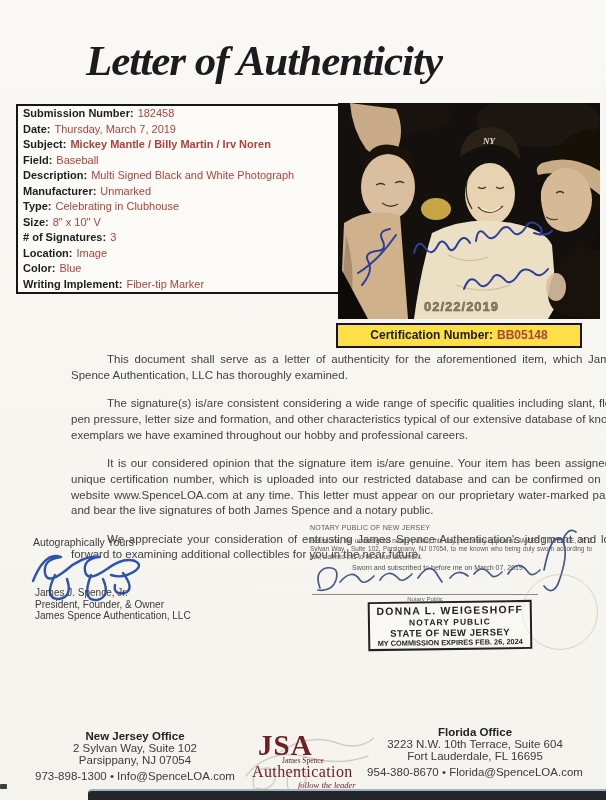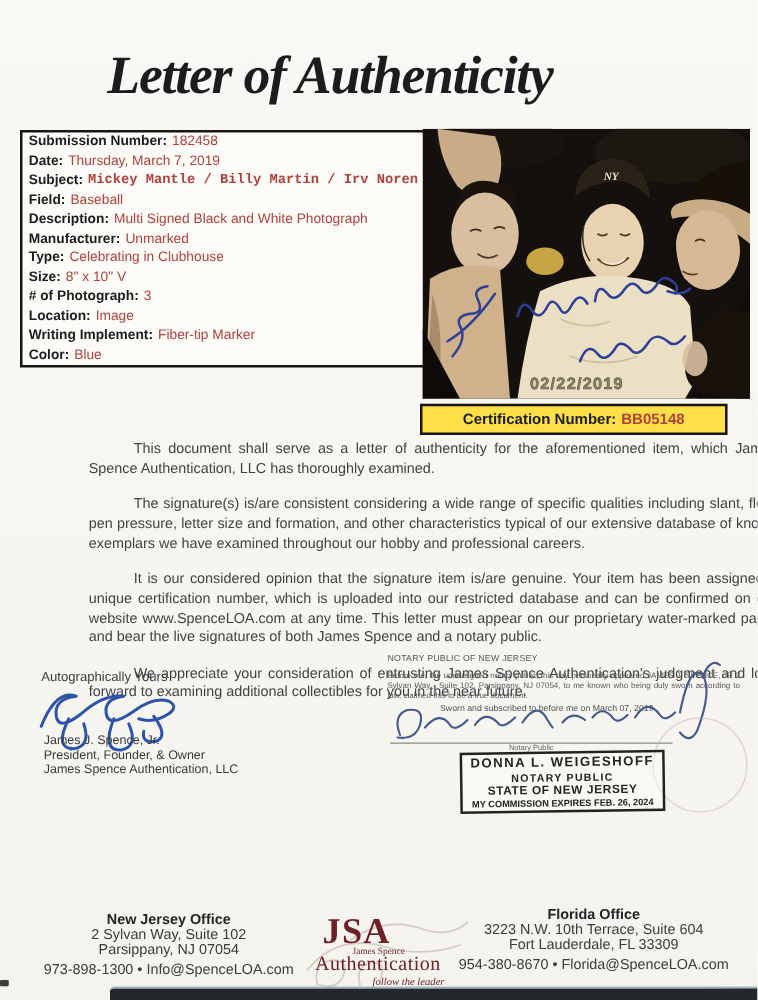--- a/index.html
+++ b/index.html
@@ -20,21 +20,21 @@
 
   
   #details{
     left:16px;top:104px;width:325px;background:#fcfbf7;
     border:2px solid #161616;box-sizing:border-box;
   }
   .drow{display:flex;height:15.5px;line-height:15.6px;font-size:11px;
     padding-left:5px;white-space:nowrap;overflow:hidden;}
   .drow .lbl{font-weight:bold;color:#1d1d1f;margin-right:4px;}
   .drow .val{color:#ae423c;}
-  .drow.boldval .val{font-weight:bold;font-family:Liberation Mono, monospace;}
+  .drow.boldval .val{font-weight:bold;}
 
   
   #photo{left:338px;top:103px;width:262px;height:216px;}
   #photo svg{display:block;}
 
   
   #certbox{
     left:336px;top:323px;width:242px;height:21px;border:2px solid #161616;
     background:#fde047;text-align:center;line-height:21px;
     font-size:12px;font-weight:bold;color:#1d1d1f;
@@ -130,34 +130,34 @@
     </div>
   <div class="drow">
       <span class="lbl">Type:</span>
       <span class="val">Celebrating in Clubhouse</span>
     </div>
   <div class="drow">
       <span class="lbl">Size:</span>
       <span class="val">8" x 10" V</span>
     </div>
   <div class="drow">
-      <span class="lbl"># of Photograph:</span>
+      <span class="lbl"># of Signatures:</span>
       <span class="val">3</span>
     </div>
   <div class="drow">
       <span class="lbl">Location:</span>
       <span class="val">Image</span>
     </div>
   <div class="drow">
+      <span class="lbl">Color:</span>
+      <span class="val">Blue</span>
+    </div>
+  <div class="drow">
       <span class="lbl">Writing Implement:</span>
       <span class="val">Fiber-tip Marker</span>
-    </div>
-  <div class="drow">
-      <span class="lbl">Color:</span>
-      <span class="val">Blue</span>
     </div>
 </div>
 
 <div id="photo" class="abs">
   <svg width="262" height="216" viewBox="0 0 262 216">
     <rect width="262" height="216" fill="#14100d"></rect>
     <ellipse cx="200" cy="18" rx="62" ry="26" fill="#241d16" opacity=".55"></ellipse>
     <ellipse cx="62" cy="12" rx="52" ry="20" fill="#1c1610" opacity=".55"></ellipse>
 
     <path d="M12,0 L58,6 Q68,28 58,50 Q40,58 28,46 Q14,26 12,0 Z" fill="#c9ab87"></path>
@@ -278,18 +278,18 @@
   <div class="jsa">JSA</div>
   <div class="js-small">James Spence</div>
   <div class="auth">Authentication</div>
   <div class="tagline">follow the leader</div>
   <div class="site">www.SpenceLOA.com</div>
 </div>
 
 <div id="office-fl" class="abs office">
   <div class="office-title">Florida Office</div>
   <div>3223 N.W. 10th Terrace, Suite 604</div>
-  <div>Fort Lauderdale, FL 33309</div>
+  <div>Fort Lauderdale, FL 16695</div>
   <div class="contact">954-380-8670 • Florida@SpenceLOA.com</div>
 </div>
 
 <div id="scan-edge" class="abs"></div>
 <div id="scan-tick" class="abs"></div>
 
 </body></html>

